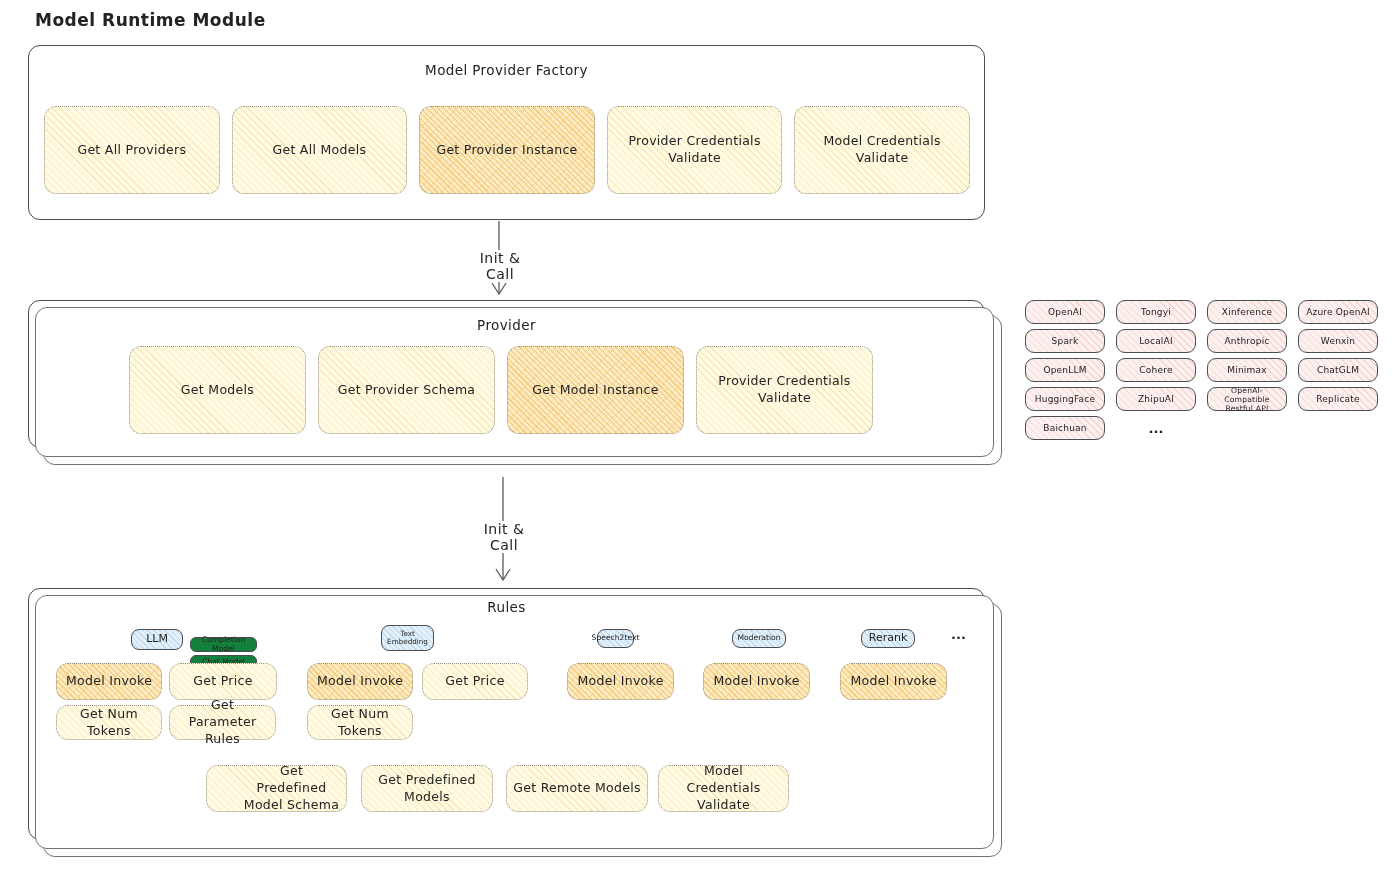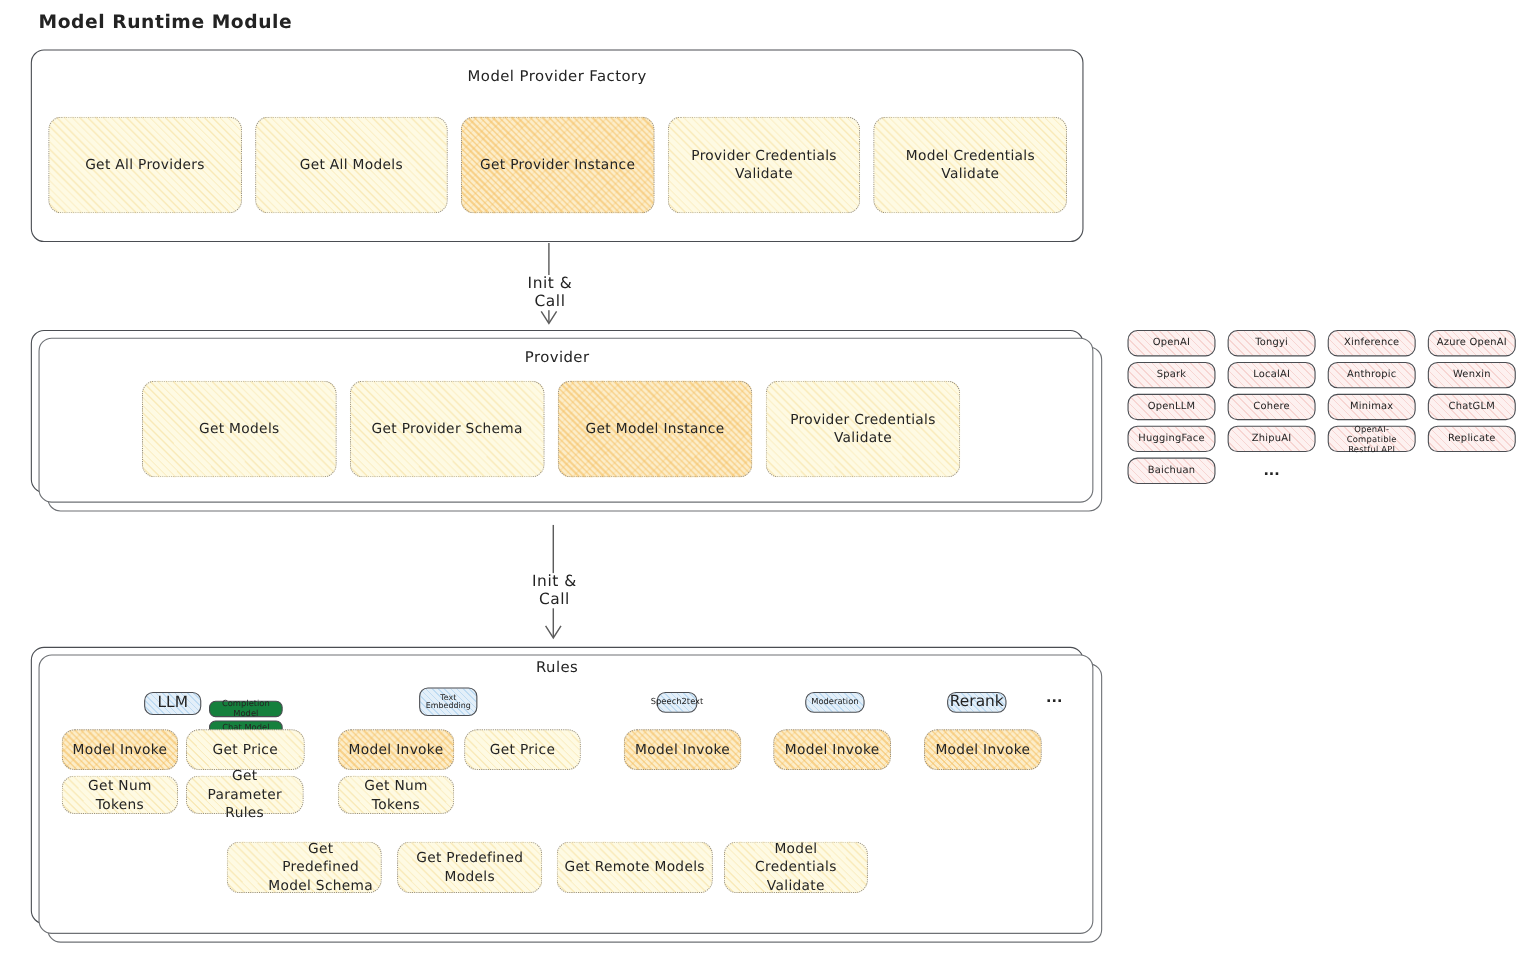--- a/index.html
+++ b/index.html
@@ -49,21 +49,21 @@
   .provider-card { height:24px; border:1.4px solid #4a4d52; border-radius:9px;
     display:flex; align-items:center; justify-content:center; font-size:9px;
     letter-spacing:0.2px; text-align:center; padding:0 3px; }
   .provider-card.small-text { font-size:7.6px; }
   .provider-ellipsis { height:24px; display:flex; align-items:center; justify-content:center;
     font-size:13px; font-weight:bold; }
 
   
   .tag { position:absolute; border:1.3px solid #4a4d52; border-radius:8px;
     display:flex; align-items:center; justify-content:center; text-align:center;
-    font-size:14px; line-height:1.15; padding:0 2px; }
+    font-size:11px; line-height:1.15; padding:0 2px; }
   .tag.white { background:#15803d; border-radius:6px; font-size:7.6px;margin-top:16px; }
   .model-node { position:absolute; }
   .ellipsis-text { position:absolute; font-size:13px; font-weight:bold; }
 </style>
 </head>
 <body>
 
 <div id="canvas">
 
   <div class="page-title">Model Runtime Module</div>

